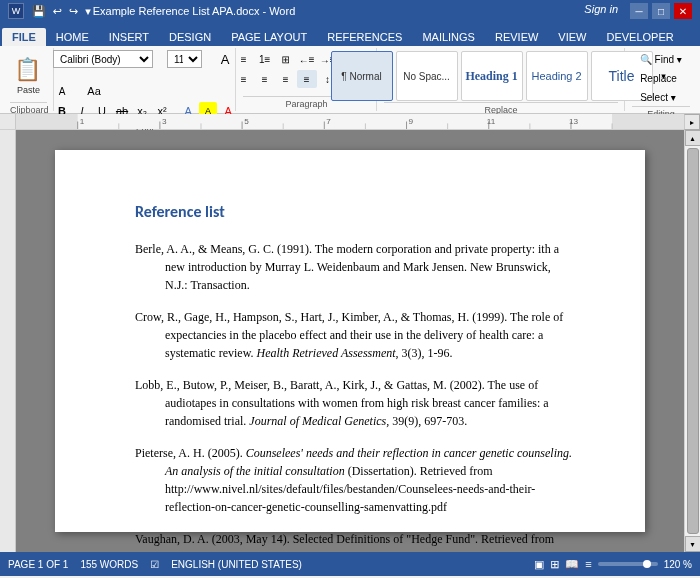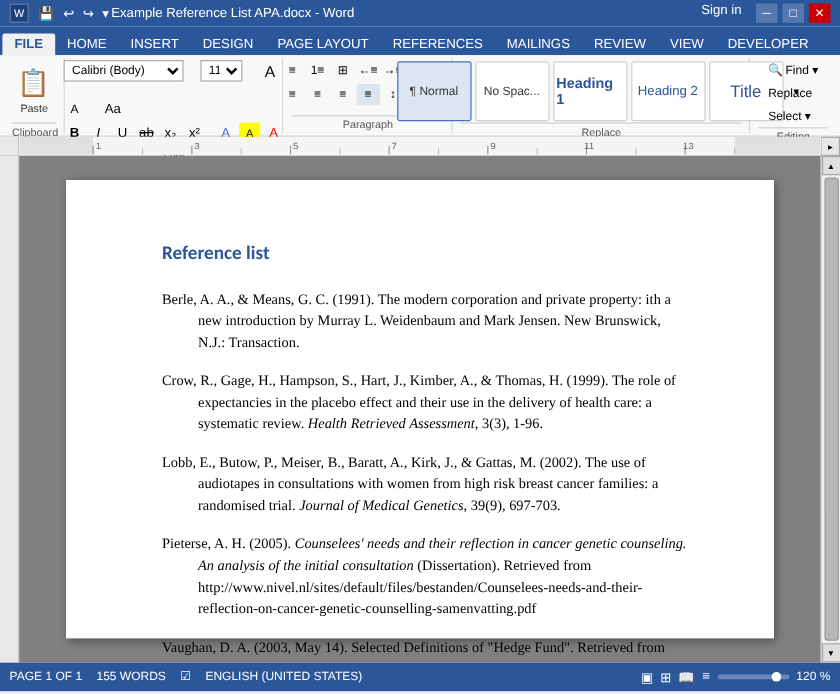--- a/index.html
+++ b/index.html
@@ -187,21 +187,21 @@
     <div class="title-icon">W</div>
     <div class="qs-toolbar">
       <button class="qs-btn" title="Save">💾</button>
       <button class="qs-btn" title="Undo">↩</button>
       <button class="qs-btn" title="Redo">↪</button>
       <button class="qs-btn">▾</button>
     </div>
   </div>
   <div class="title-bar-center">Example Reference List APA.docx - Word</div>
   <div class="title-bar-right">
-    <span style="font-size:11px;cursor:pointer;margin-right:8px;">Sign in</span>
+    <span style="font-size:11px;cursor:pointer;margin-right:8px;font-style:italic;">Sign in</span>
     <button class="title-btn">─</button>
     <button class="title-btn">□</button>
     <button class="title-btn" style="background:#c00;">✕</button>
   </div>
 </div>
 
 <div class="ribbon-tabs">
   <div class="ribbon-tab active">FILE</div>
   <div class="ribbon-tab">HOME</div>
   <div class="ribbon-tab">INSERT</div>
@@ -282,21 +282,21 @@
   <div class="ribbon-group" style="min-width:240px;">
     <div class="ribbon-controls">
       <div class="styles-container">
         <div class="style-item active">
           <span style="font-size:10px;color:#333;">¶ Normal</span>
         </div>
         <div class="style-item">
           <span style="font-size:10px;color:#333;">No Spac...</span>
         </div>
         <div class="style-item">
-          <span style="font-size:12px;color:#2b579a;font-weight:bold;">Heading 1</span>
+          <span style="font-size:12px;color:#2b579a;font-weight:bold;font-family:Liberation Serif, serif;">Heading 1</span>
         </div>
         <div class="style-item">
           <span style="font-size:11px;color:#2b579a;">Heading 2</span>
         </div>
         <div class="style-item">
           <span style="font-size:14px;color:#2b579a;">Title</span>
         </div>
         <button class="para-btn" style="height:52px;width:16px;font-size:9px;">▾</button>
       </div>
     </div>

